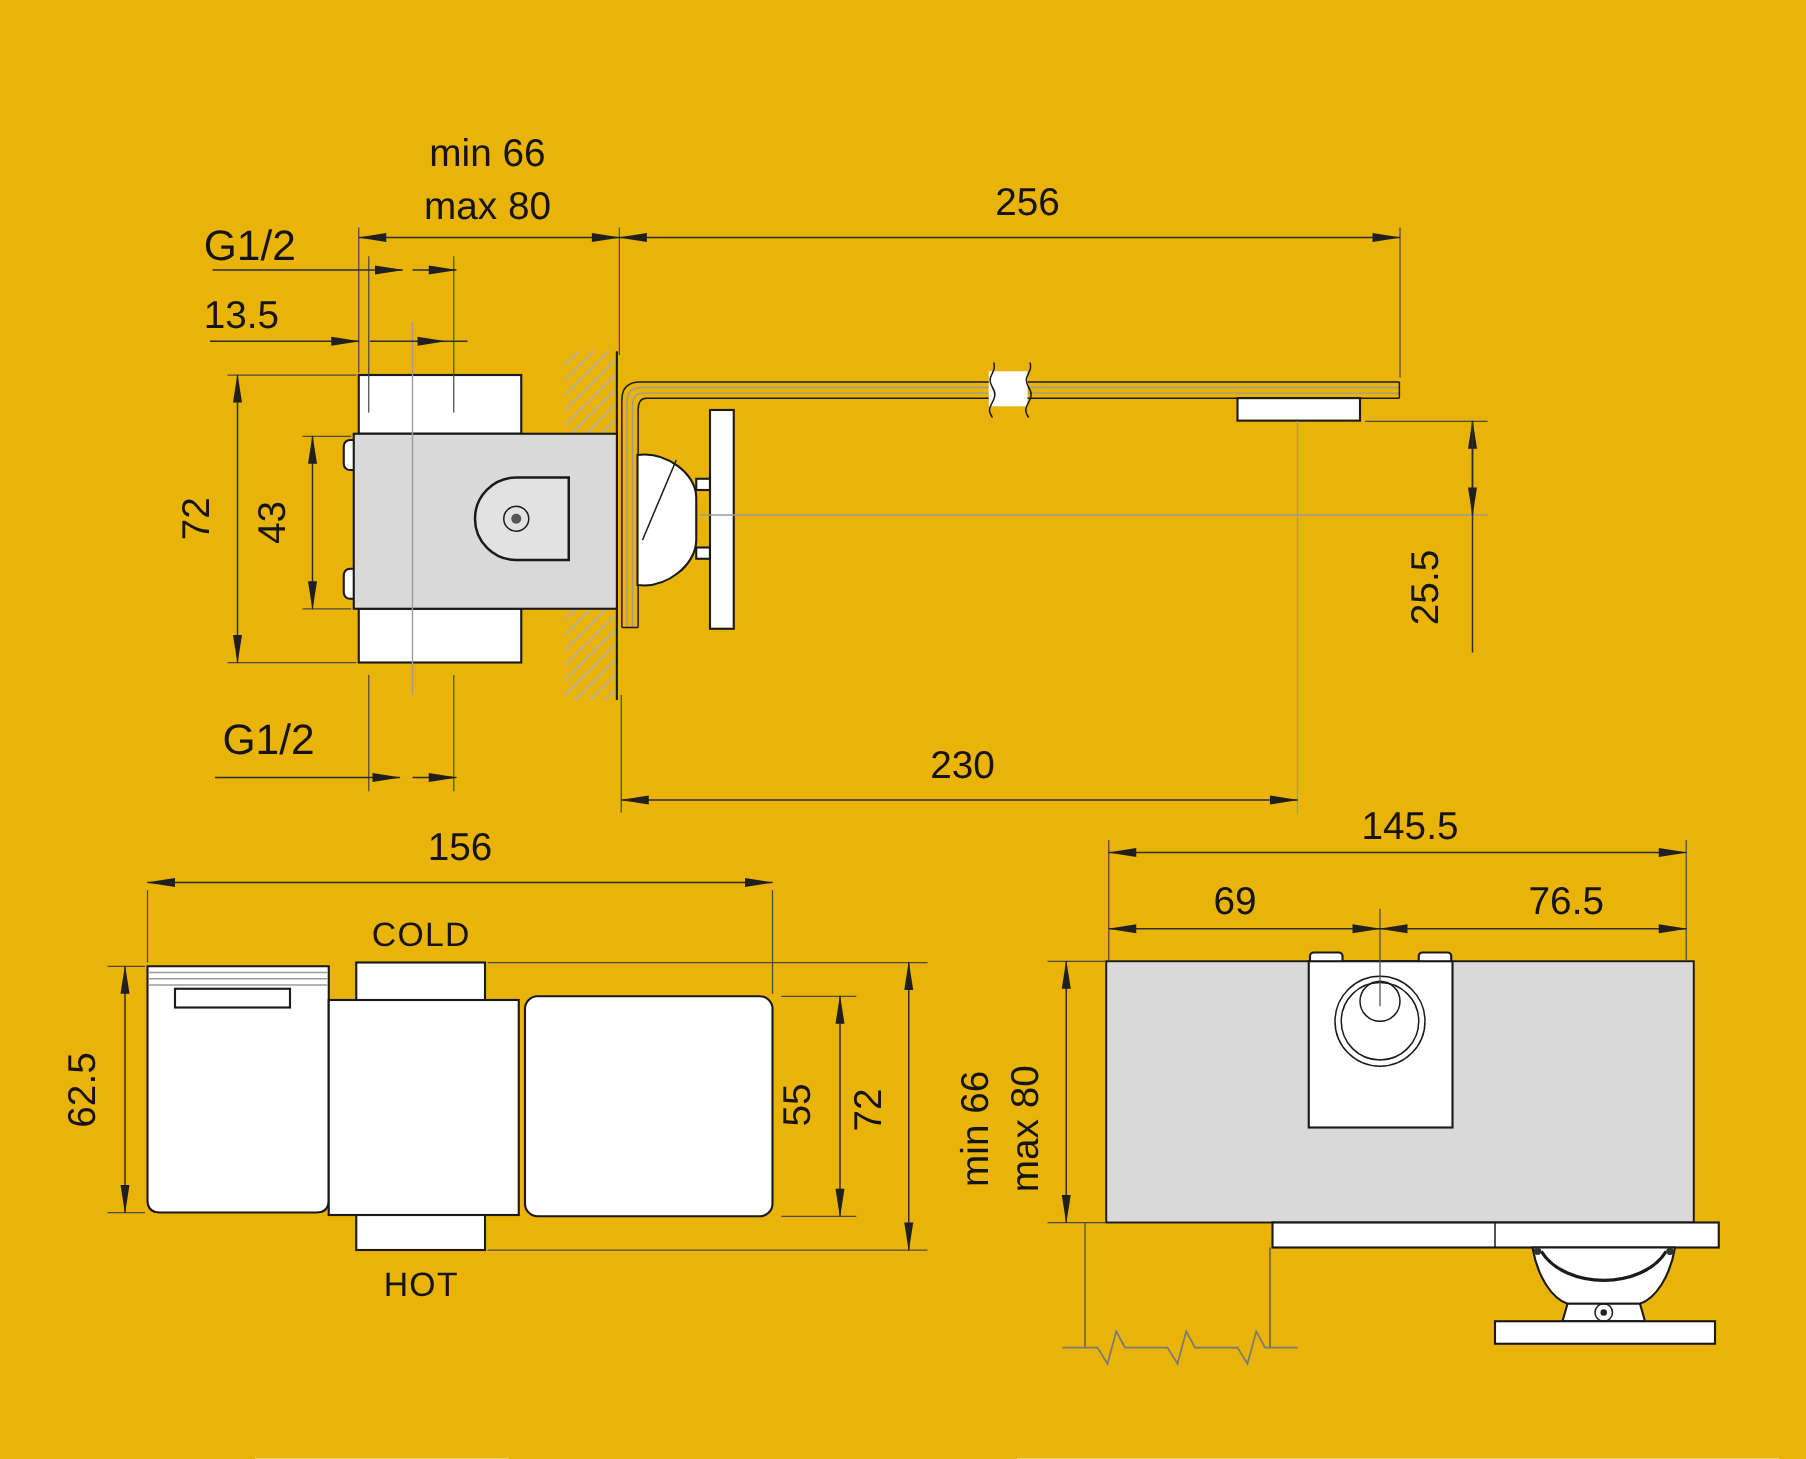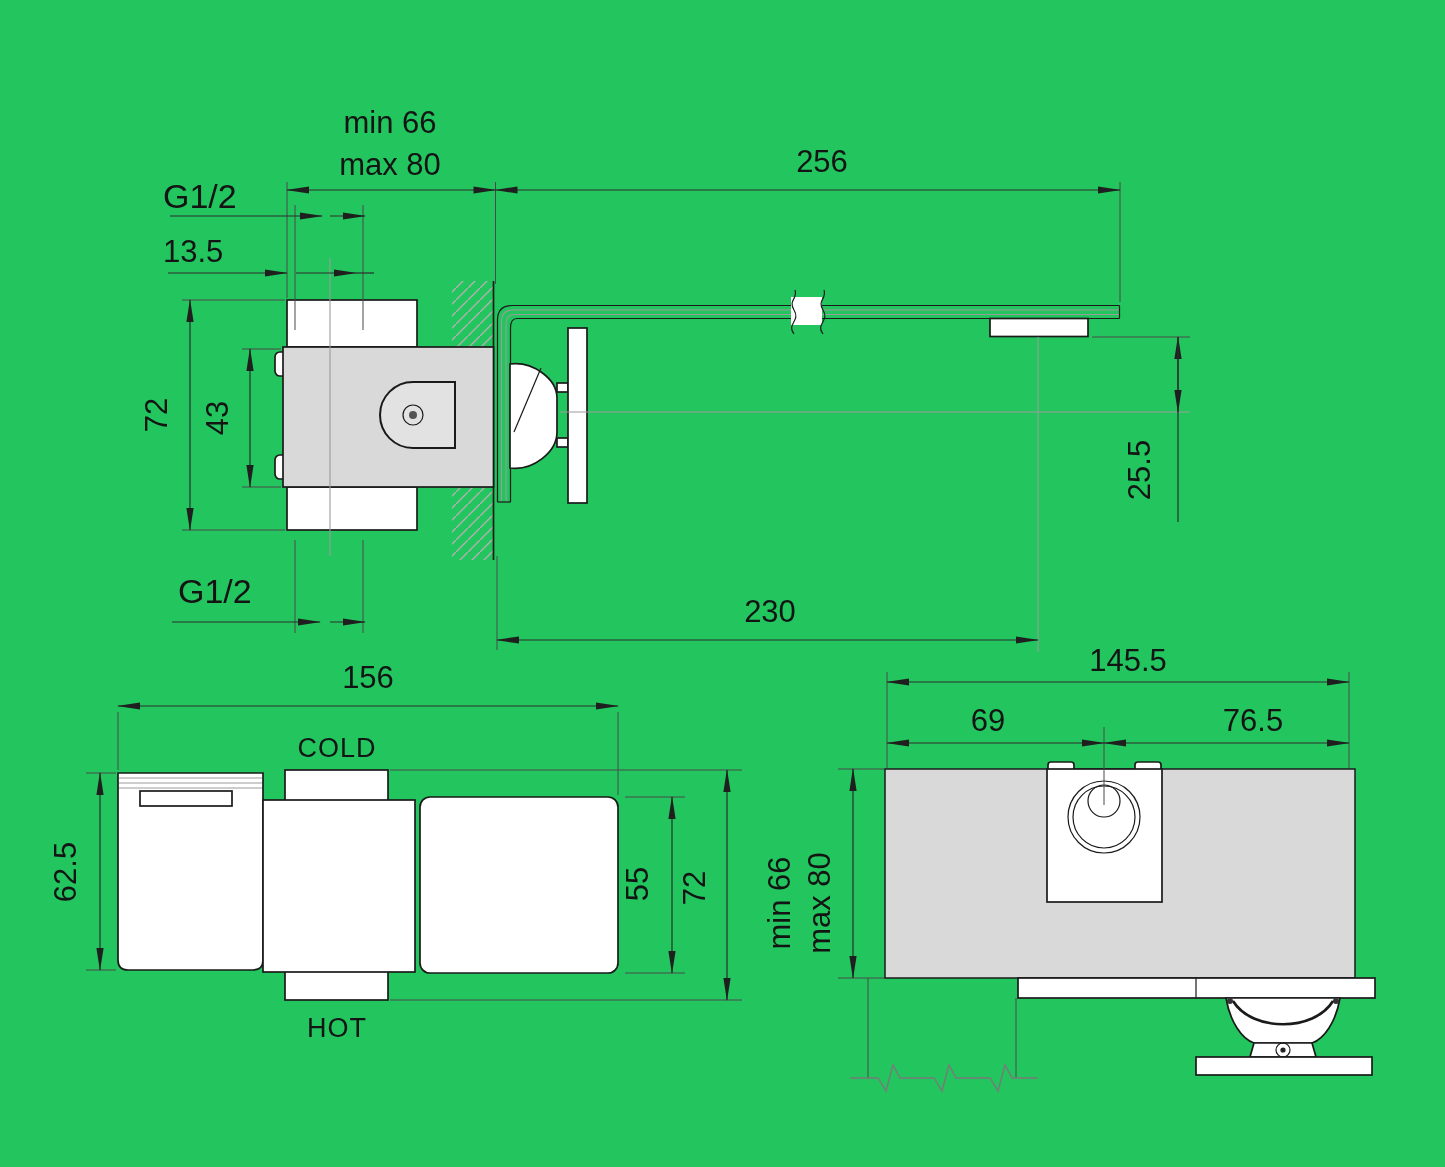--- a/index.html
+++ b/index.html
@@ -1,16 +1,16 @@
 <!DOCTYPE html>
 <html><head>
 <meta charset="utf-8">
 <style>
   html,body{margin:0;padding:0;background:#ffffff;}
-  .stage{position:relative;width:1445px;height:1167px;background:#22c55e;overflow:hidden;}
+  .stage{position:relative;width:1445px;height:1167px;background:#eab308;overflow:hidden;}
   svg{display:block;}
   text{font-family:"Liberation Sans","DejaVu Sans",sans-serif;fill:#141414;}
   .dimtxt{font-size:31px;}
   .bigtxt{font-size:34px;}
   .porttxt{font-size:27px;letter-spacing:1px;}
   .obj{fill:none;stroke:#1a1a1a;stroke-width:1.7;}
   .objw{fill:#ffffff;stroke:#1a1a1a;stroke-width:1.7;}
   .objthin{fill:none;stroke:#1a1a1a;stroke-width:1.2;}
   .grayline{stroke:#9b9b9b;stroke-width:1.1;fill:none;}
   .dim{stroke:#2e2e2e;stroke-width:1.2;fill:none;}

